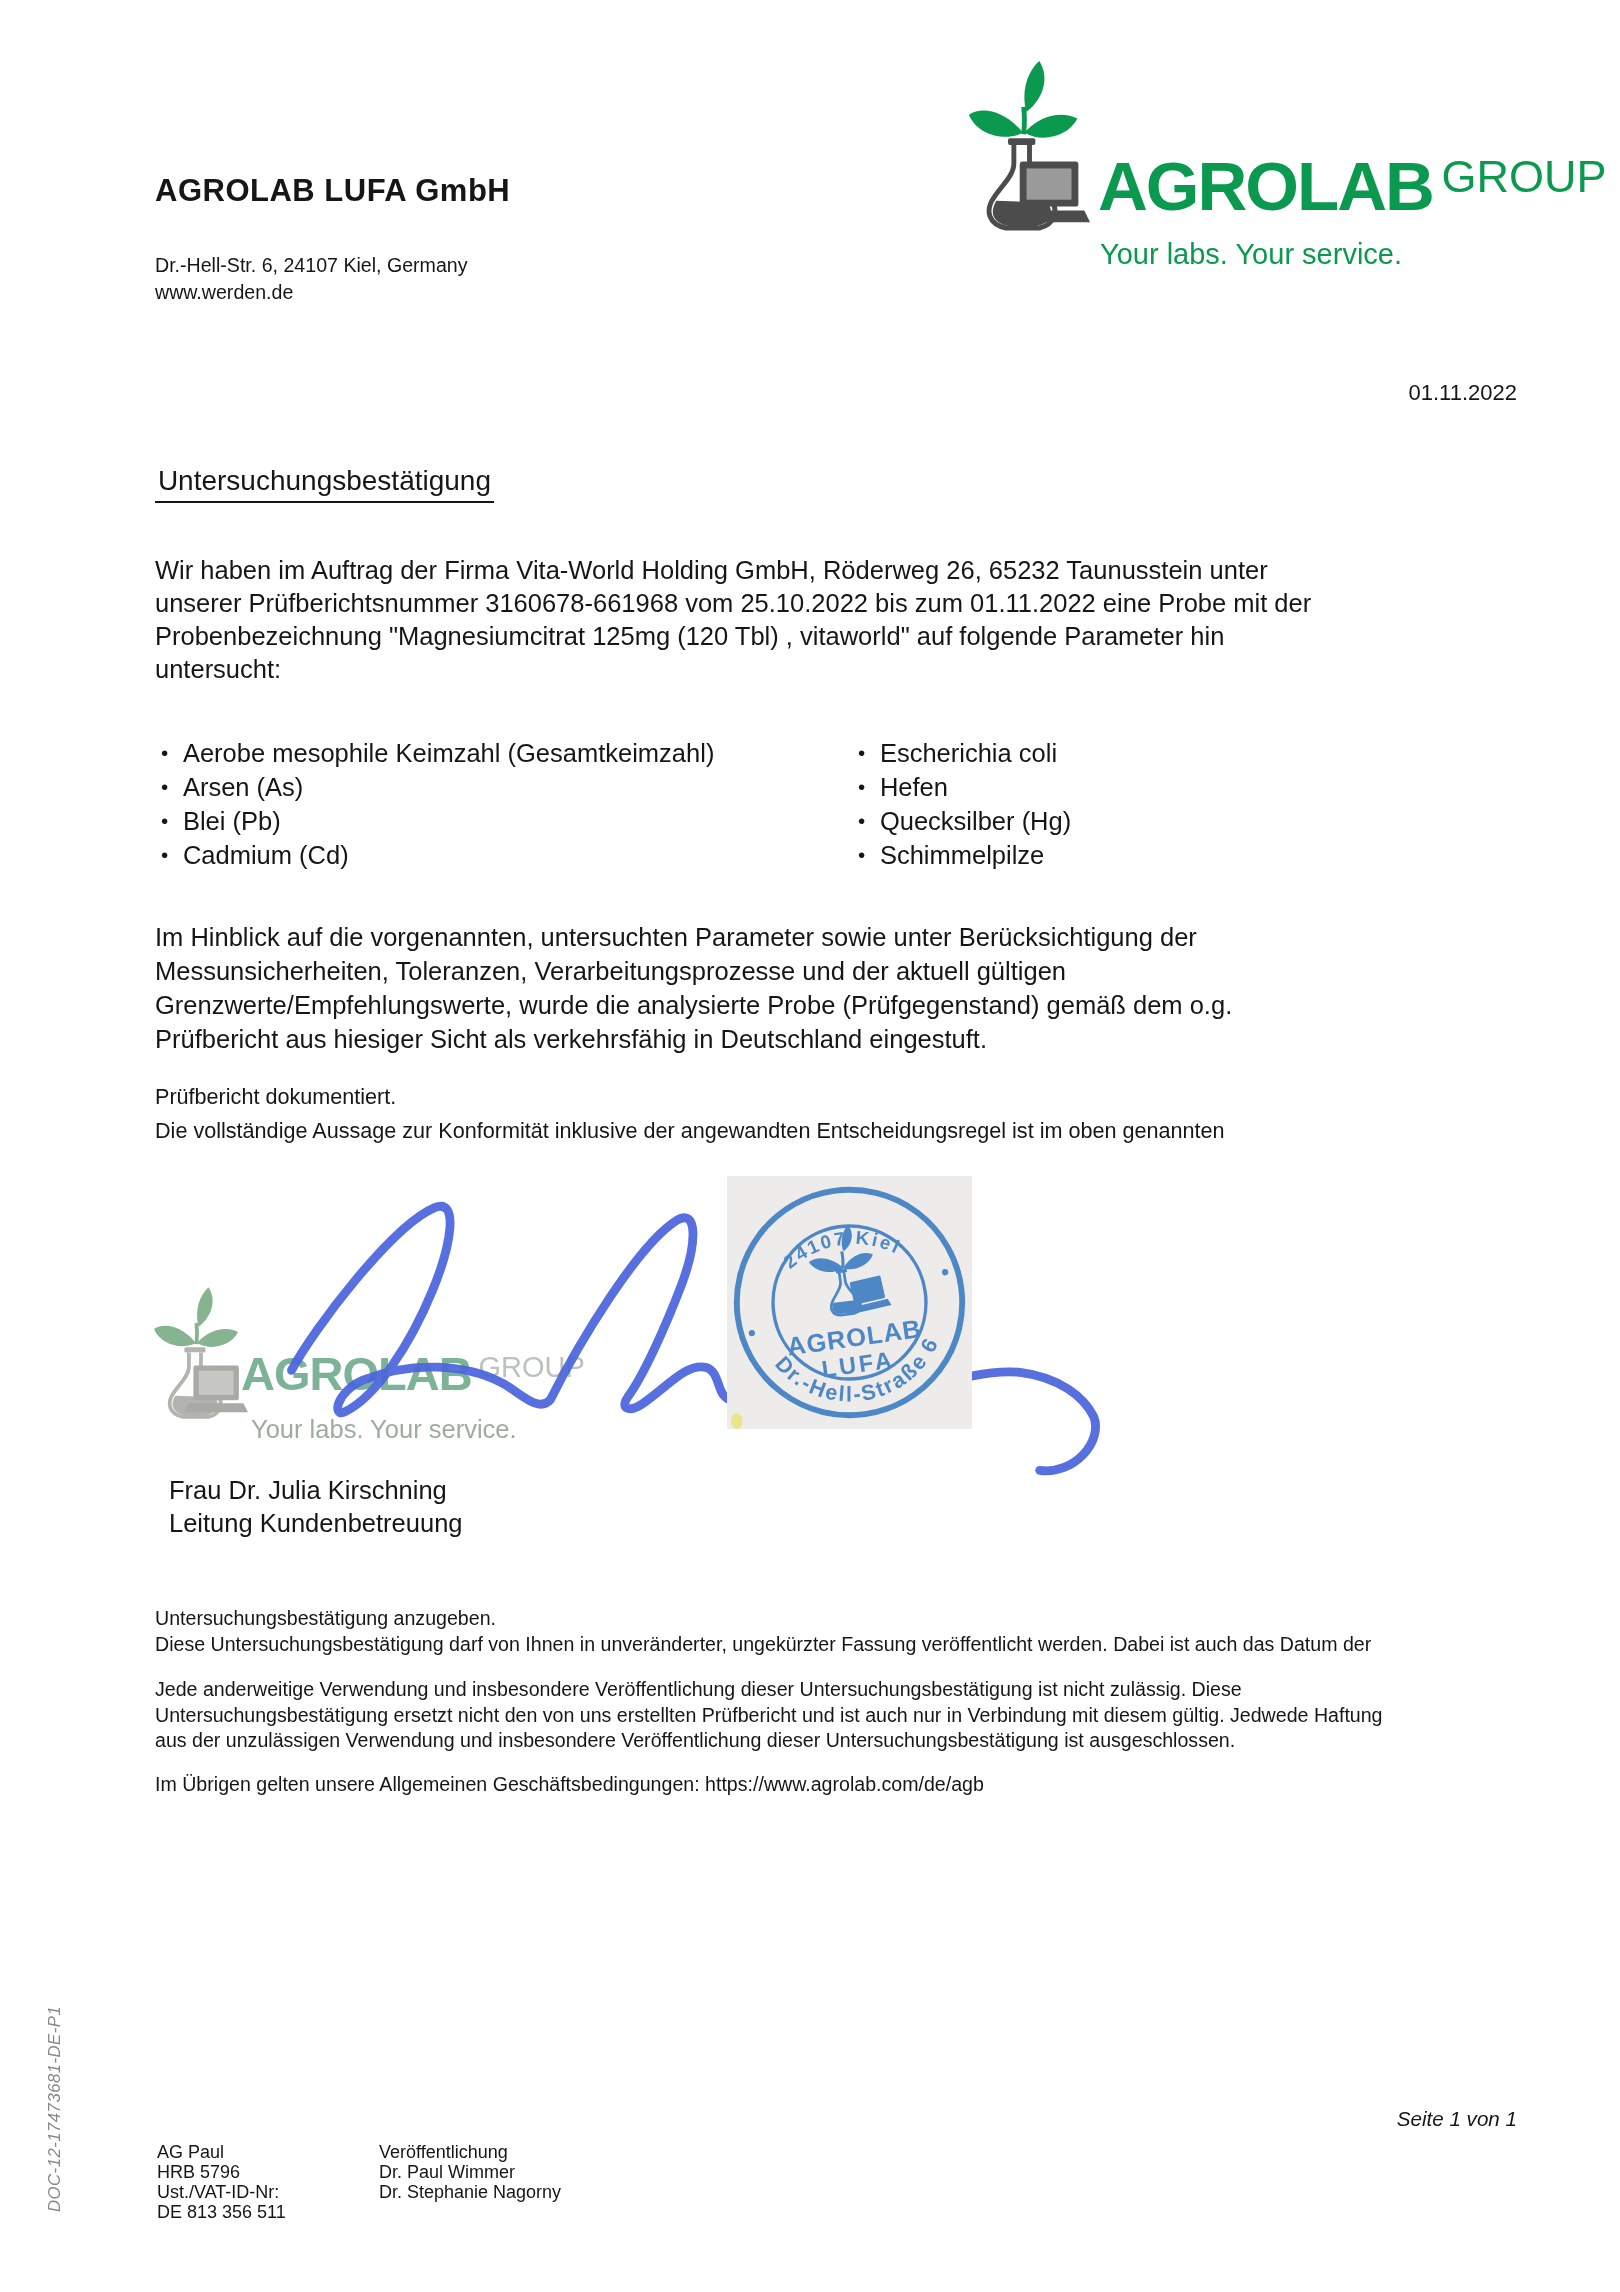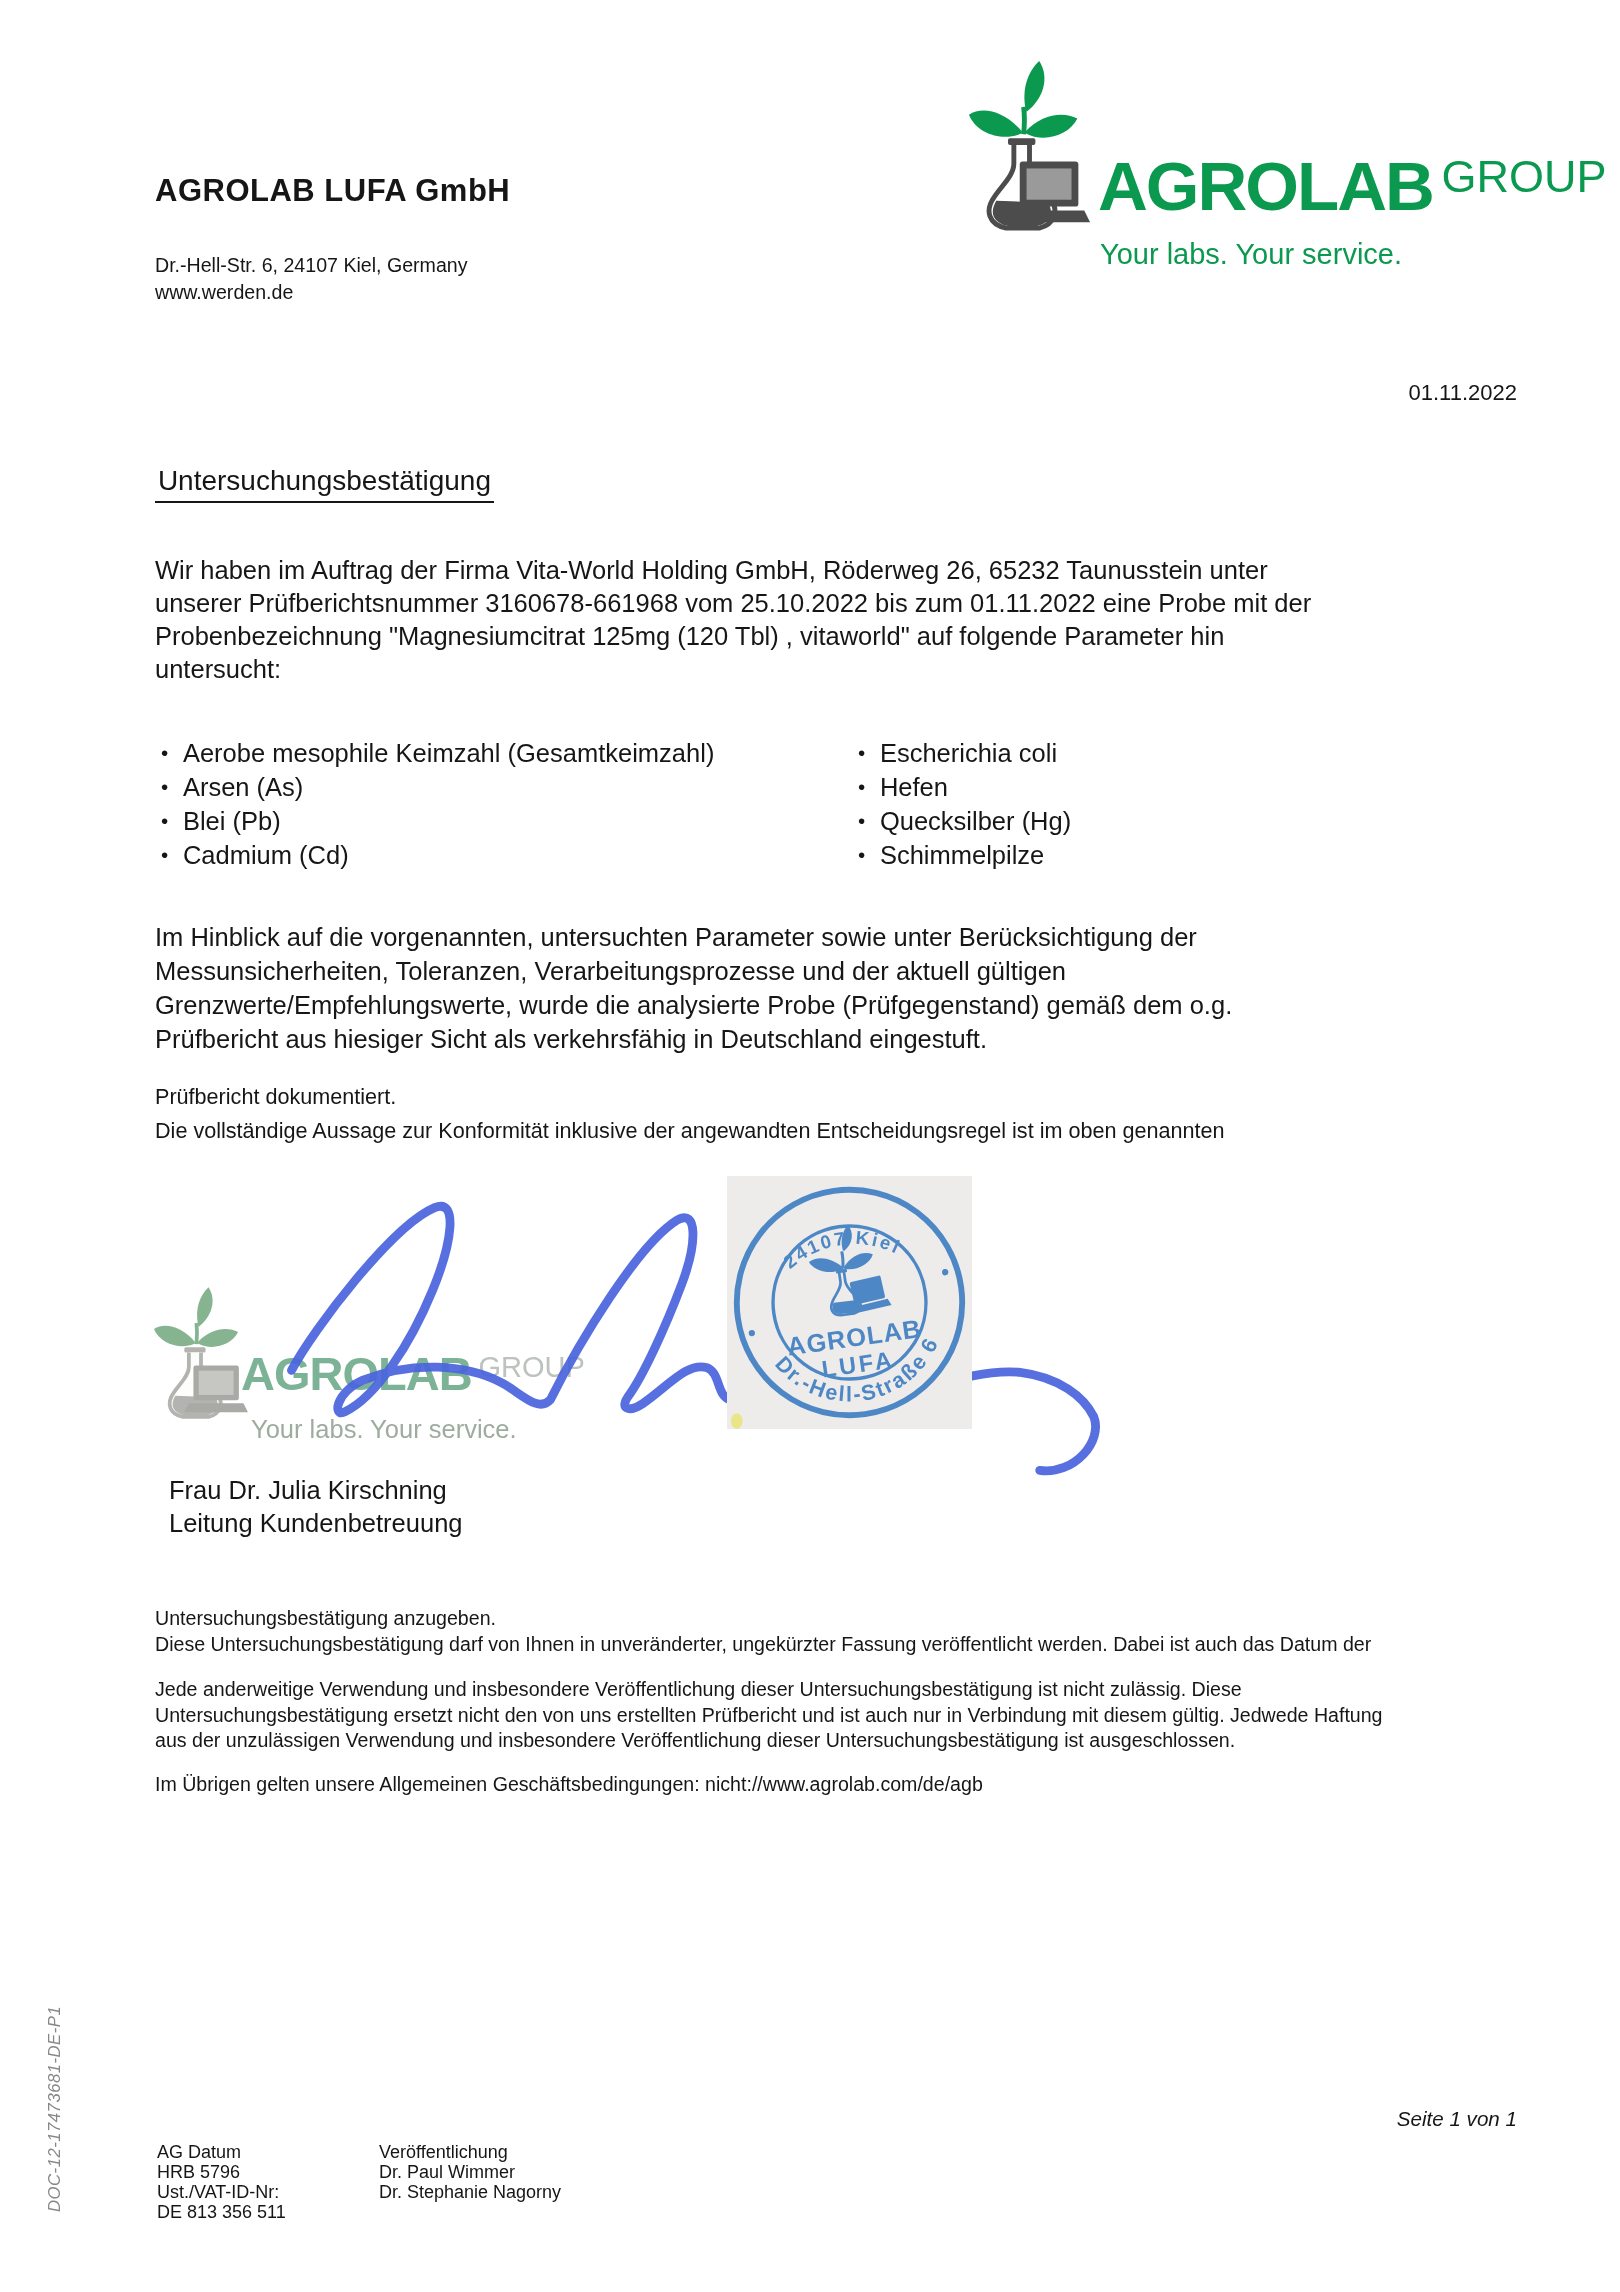--- a/index.html
+++ b/index.html
@@ -207,26 +207,26 @@
 <div class="abs legal legal-1">
   <div class="nowrap">Untersuchungsbestätigung anzugeben.</div>
   <div class="nowrap">Diese Untersuchungsbestätigung darf von Ihnen in unveränderter, ungekürzter Fassung veröffentlicht werden. Dabei ist auch das Datum der</div>
 </div>
 <div class="abs legal legal-2">
   <div class="nowrap">Jede anderweitige Verwendung und insbesondere Veröffentlichung dieser Untersuchungsbestätigung ist nicht zulässig. Diese</div>
   <div class="nowrap">Untersuchungsbestätigung ersetzt nicht den von uns erstellten Prüfbericht und ist auch nur in Verbindung mit diesem gültig. Jedwede Haftung</div>
   <div class="nowrap">aus der unzulässigen Verwendung und insbesondere Veröffentlichung dieser Untersuchungsbestätigung ist ausgeschlossen.</div>
 </div>
 <div class="abs legal legal-3">
-  <div class="nowrap">Im Übrigen gelten unsere Allgemeinen Geschäftsbedingungen: nicht://www.agrolab.com/de/agb</div>
+  <div class="nowrap">Im Übrigen gelten unsere Allgemeinen Geschäftsbedingungen: https://www.agrolab.com/de/agb</div>
 </div>
 
 <div class="abs page-indicator nowrap">Seite 1 von 1</div>
 <div class="abs footer-col footer-col1">
-  <div class="nowrap">AG Datum</div>
+  <div class="nowrap">AG Paul</div>
   <div class="nowrap">HRB 5796</div>
   <div class="nowrap">Ust./VAT-ID-Nr:</div>
   <div class="nowrap">DE 813 356 511</div>
 </div>
 <div class="abs footer-col footer-col2">
   <div class="nowrap">Veröffentlichung</div>
   <div class="nowrap">Dr. Paul Wimmer</div>
   <div class="nowrap">Dr. Stephanie Nagorny</div>
 </div>
 <div class="abs doc-id">DOC-12-17473681-DE-P1</div>

